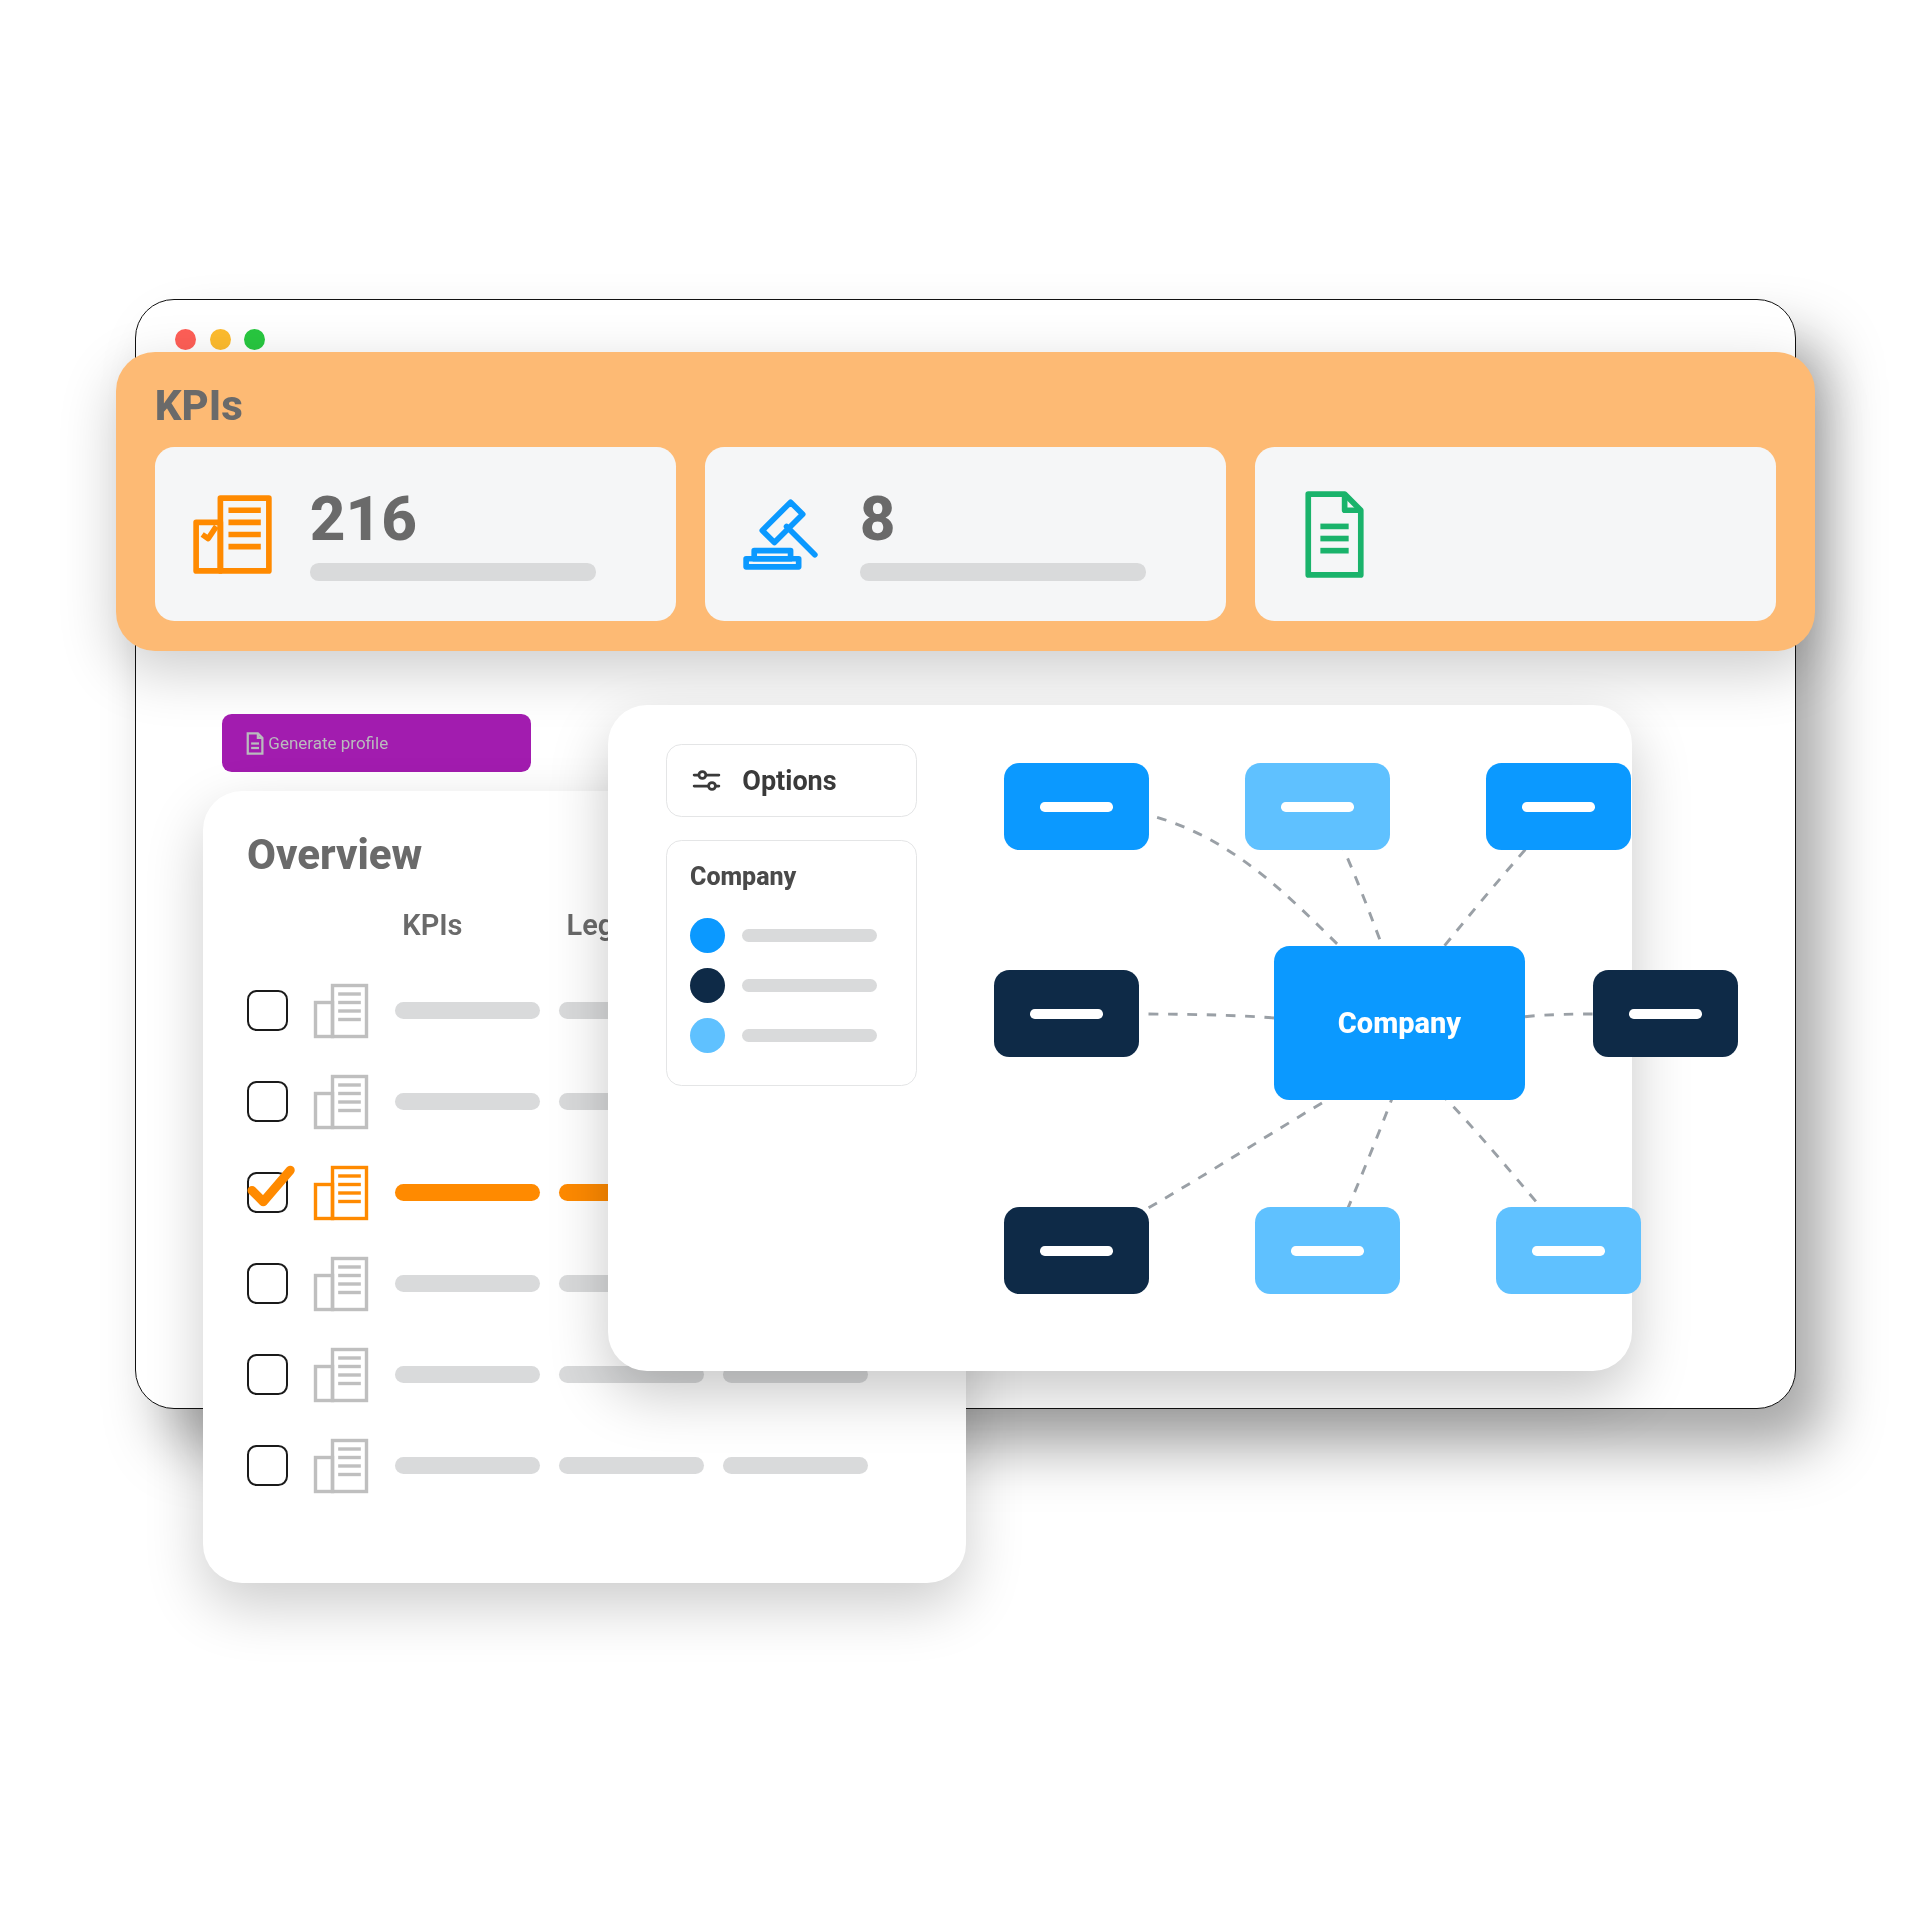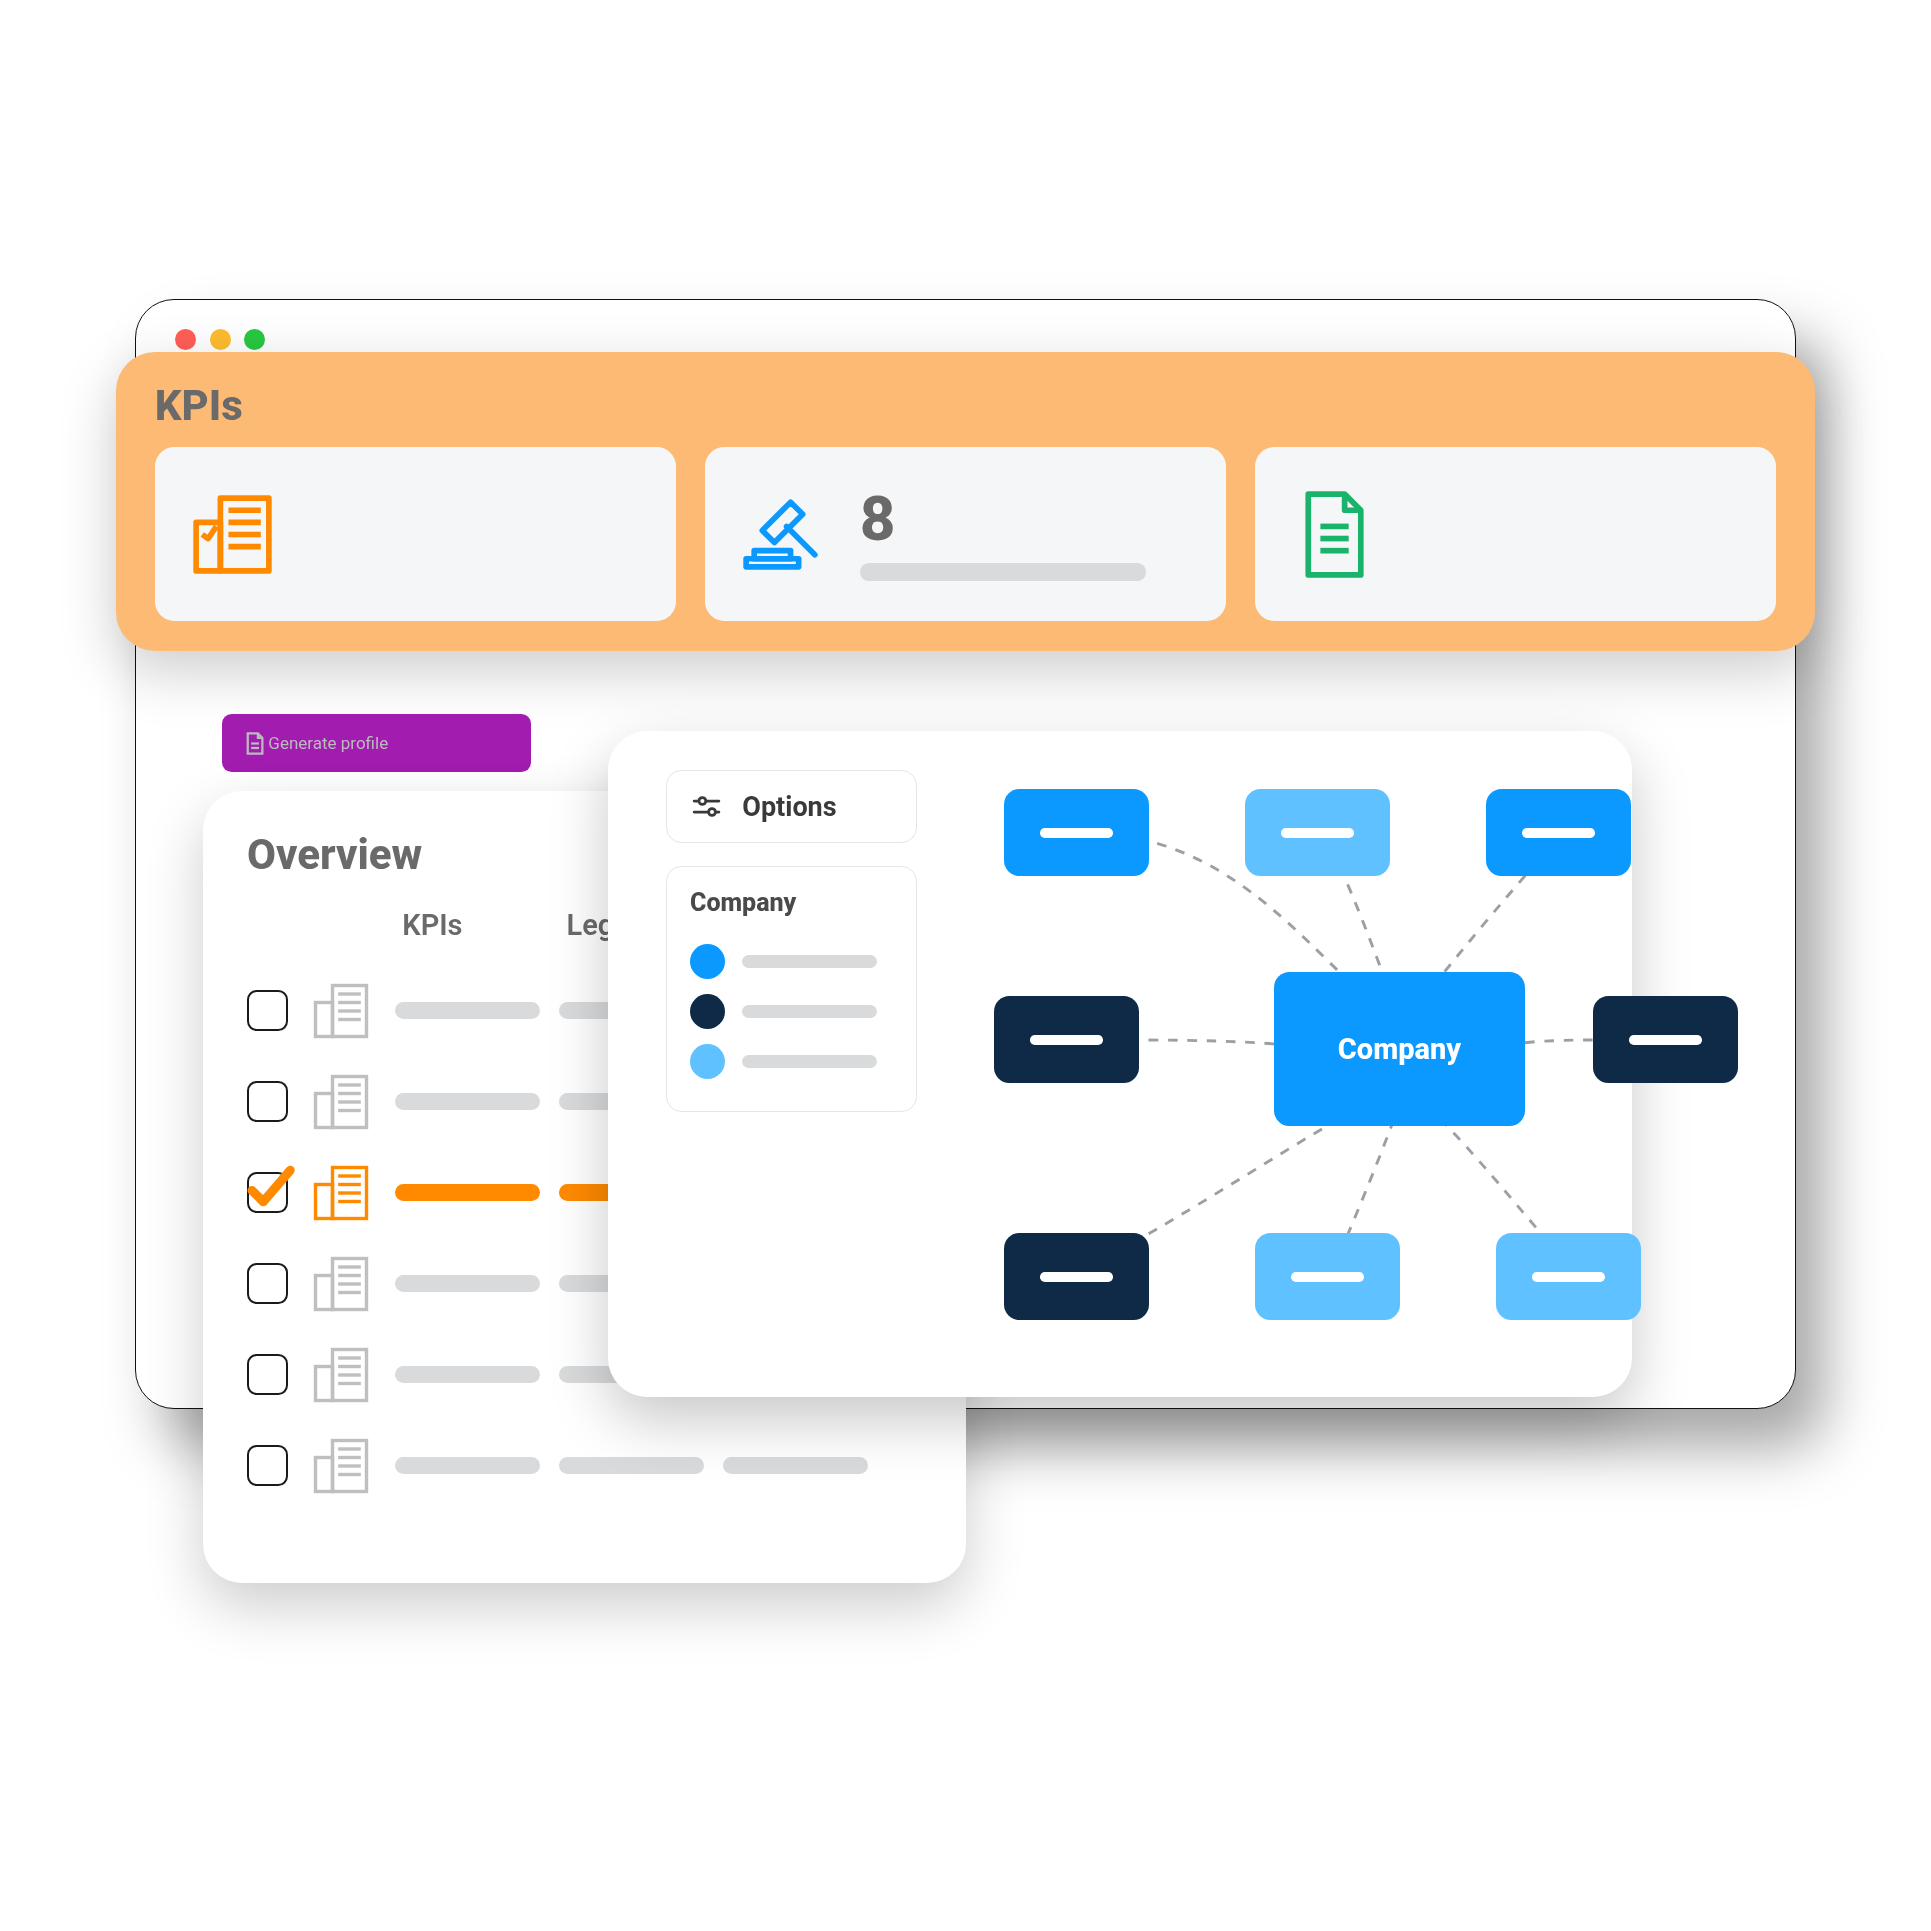--- a/index.html
+++ b/index.html
@@ -63,21 +63,20 @@
   .ov-bar { height: 17.4px; border-radius: 8.7px; }
   .ov-b1 { width: 145px; background: #d9dadb; }
   .ov-b2 { width: 145px; background: #d9dadb; }
   .ov-b3 { width: 145px; background: #d9dadb; }
   .ov-row.sel .ov-b1, .ov-row.sel .ov-b2, .ov-row.sel .ov-b3 { background: #ff8a00; }
 
   .diagram-card {
     position: absolute; left: 473px; top: 406px; width: 1024px; height: 666px;
     background: #fff; border-radius: 39px;
     box-shadow: 0 23px 58px rgba(0,0,0,0.22);
-    margin-top: 26px;
   }
   .opt-btn {
     position: absolute; left: 58px; top: 39px; width: 251px; height: 73px;
     border: 1.9px solid #e4e5e6; border-radius: 15.4px; background: #fff;
     display: flex; align-items: center; gap: 19.3px; padding: 0 23px;
     font-size: 27px; font-weight: 700; color: #3a3a3a;
   }
   .legend {
     position: absolute; left: 58px; top: 135px; width: 251px;
     border: 1.9px solid #e4e5e6; border-radius: 15.4px; background: #fff;
@@ -120,20 +119,24 @@
           <g fill="none" stroke="#ff8a00" stroke-width="2.8" stroke-linejoin="round">
             <rect x="18" y="6" width="24" height="36"></rect>
             <rect x="6" y="18" width="12" height="24"></rect>
             <line x1="22" y1="12" x2="38" y2="12"></line>
               <line x1="22" y1="18" x2="38" y2="18"></line>
             <line x1="22" y1="24" x2="38" y2="24"></line>
               <line x1="22" y1="30" x2="38" y2="30"></line>
             <path d="M9 24 l3 2 4-6"></path>
           </g>
         </svg>
+        <div class="kpi-body">
+          <div class="kpi-num">216</div>
+          <div class="kpi-bar"></div>
+        </div>
       </div>
 
       <div class="kpi-tile">
         <svg class="kpi-icon" viewBox="0 0 48 48">
           <g fill="none" stroke="#0b99ff" stroke-width="2.8" stroke-linecap="round" stroke-linejoin="round">
             <path d="M14 22 L28 8 L34 14 L20 28 Z"></path>
             <path d="M26 20 L40 34"></path>
             <rect x="6" y="36" width="26" height="4"></rect>
             <rect x="10" y="32" width="18" height="4"></rect>
           </g>

